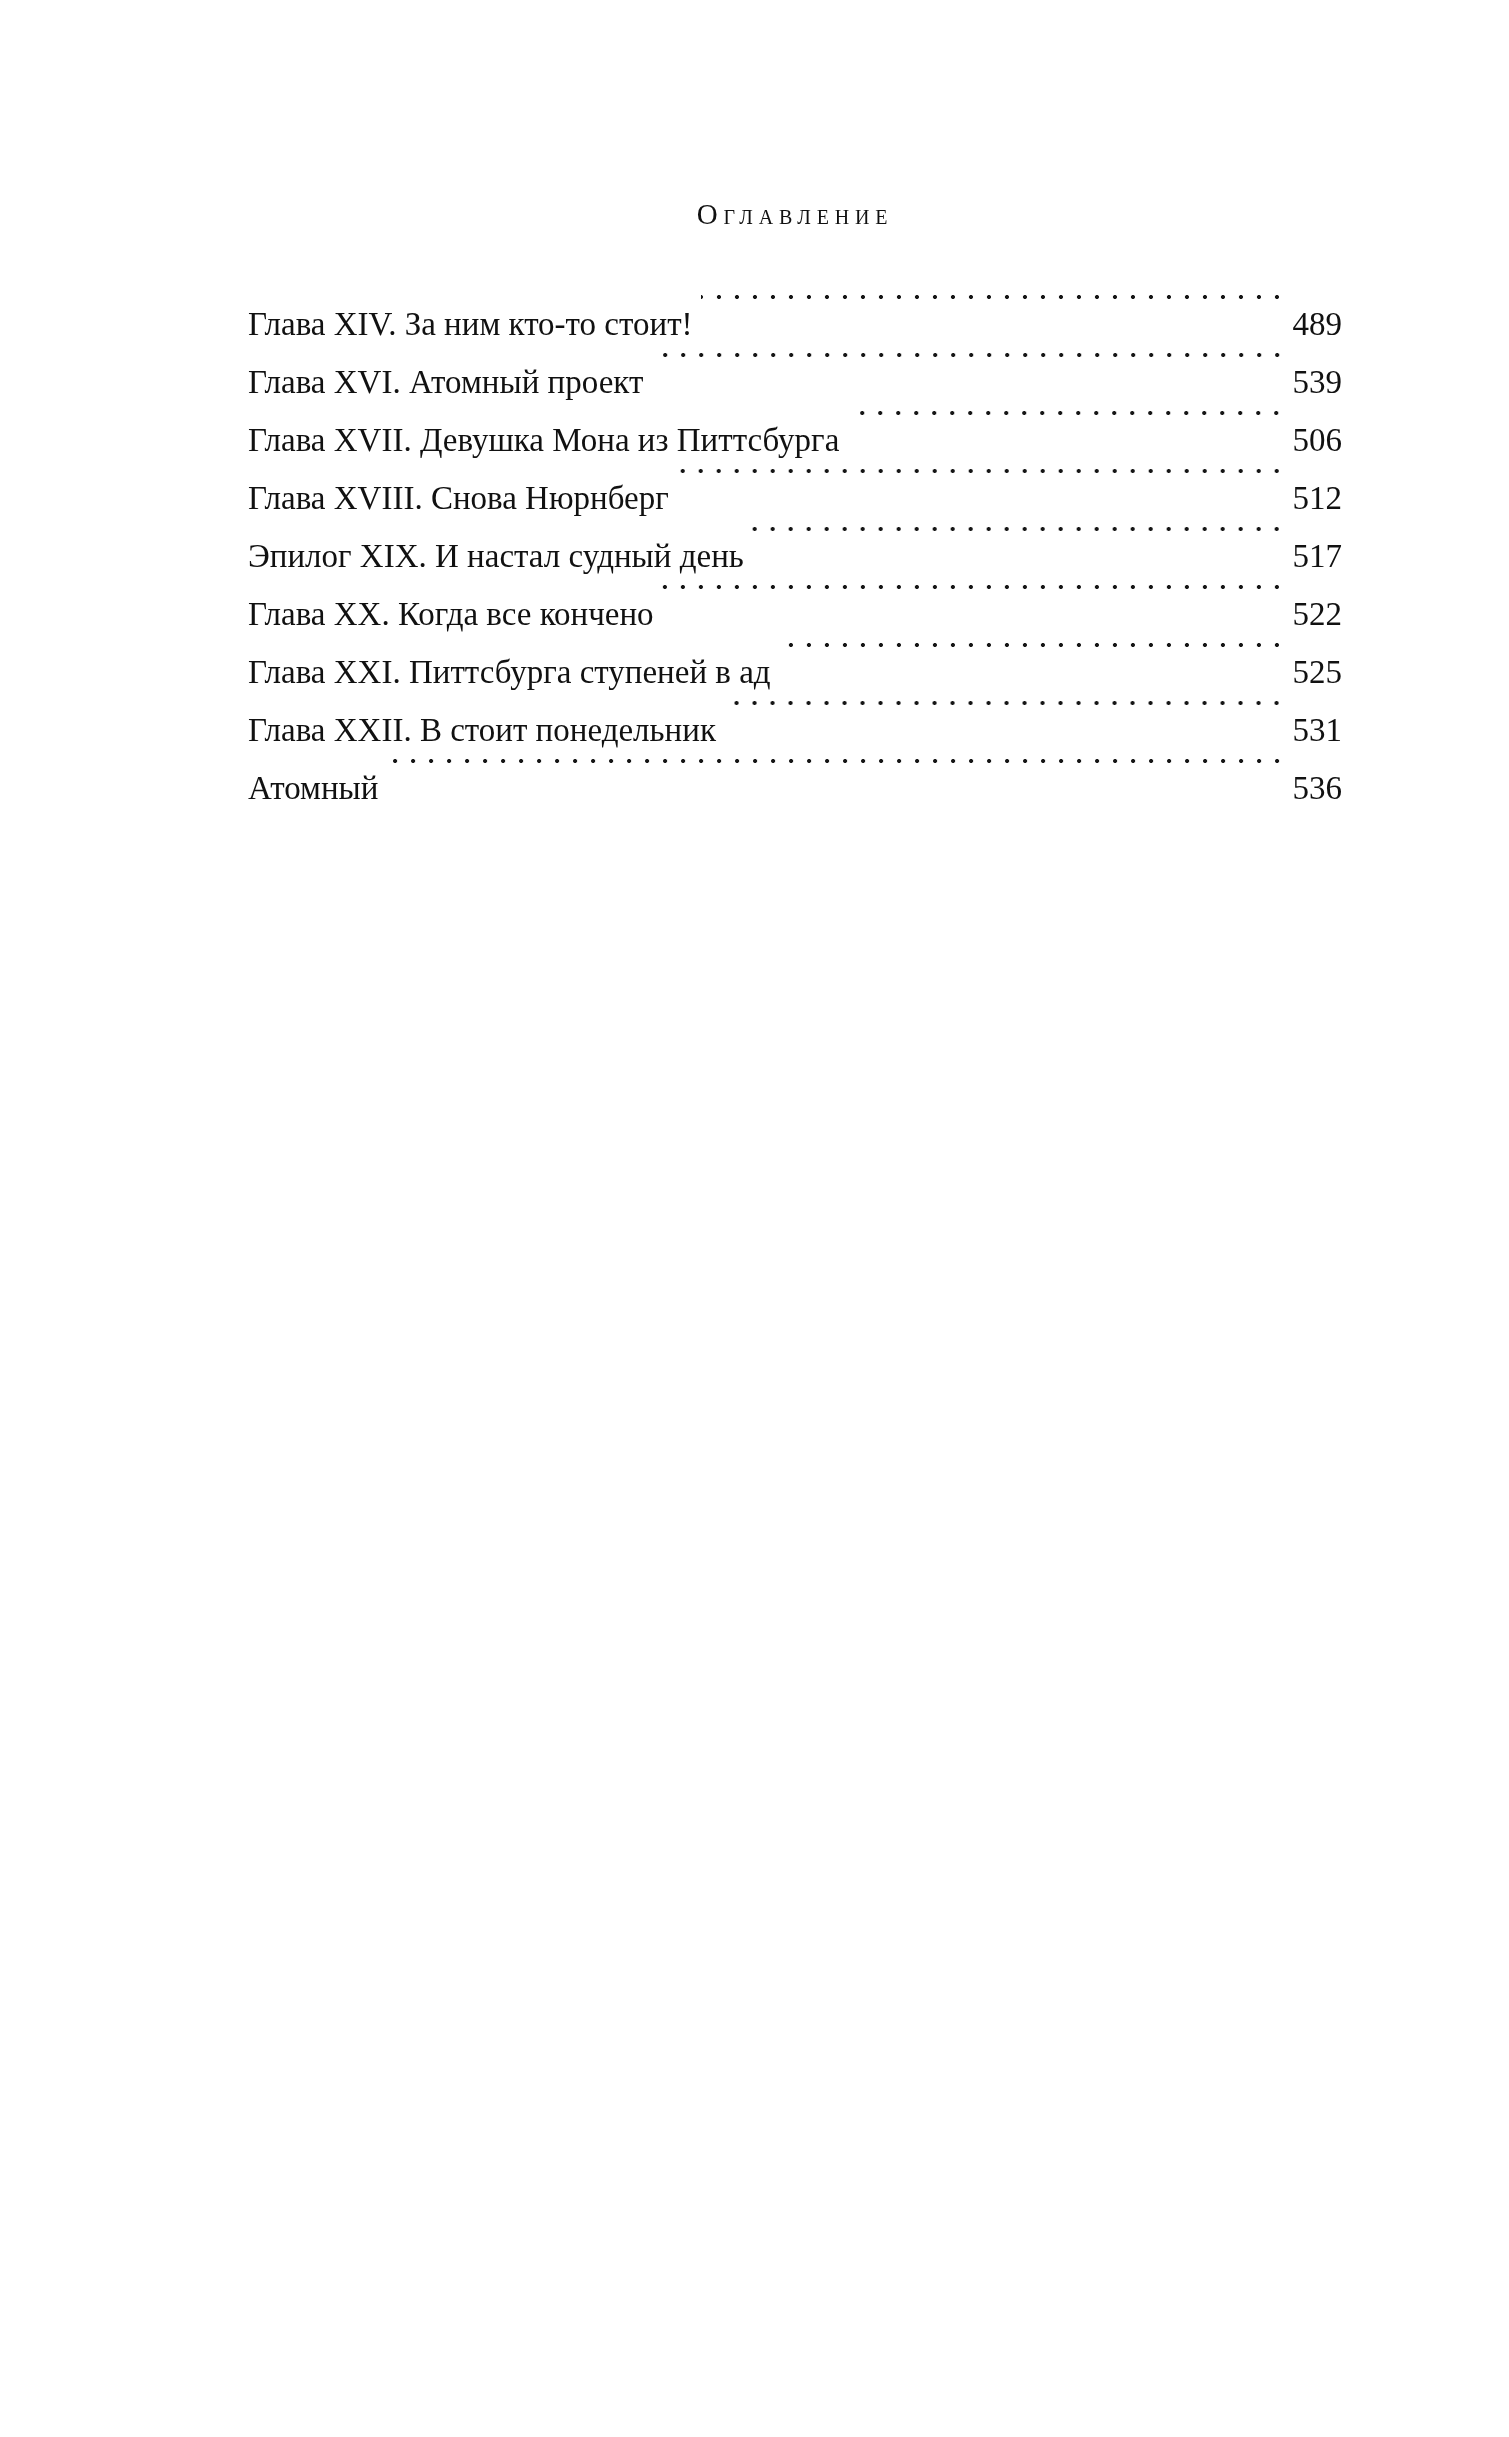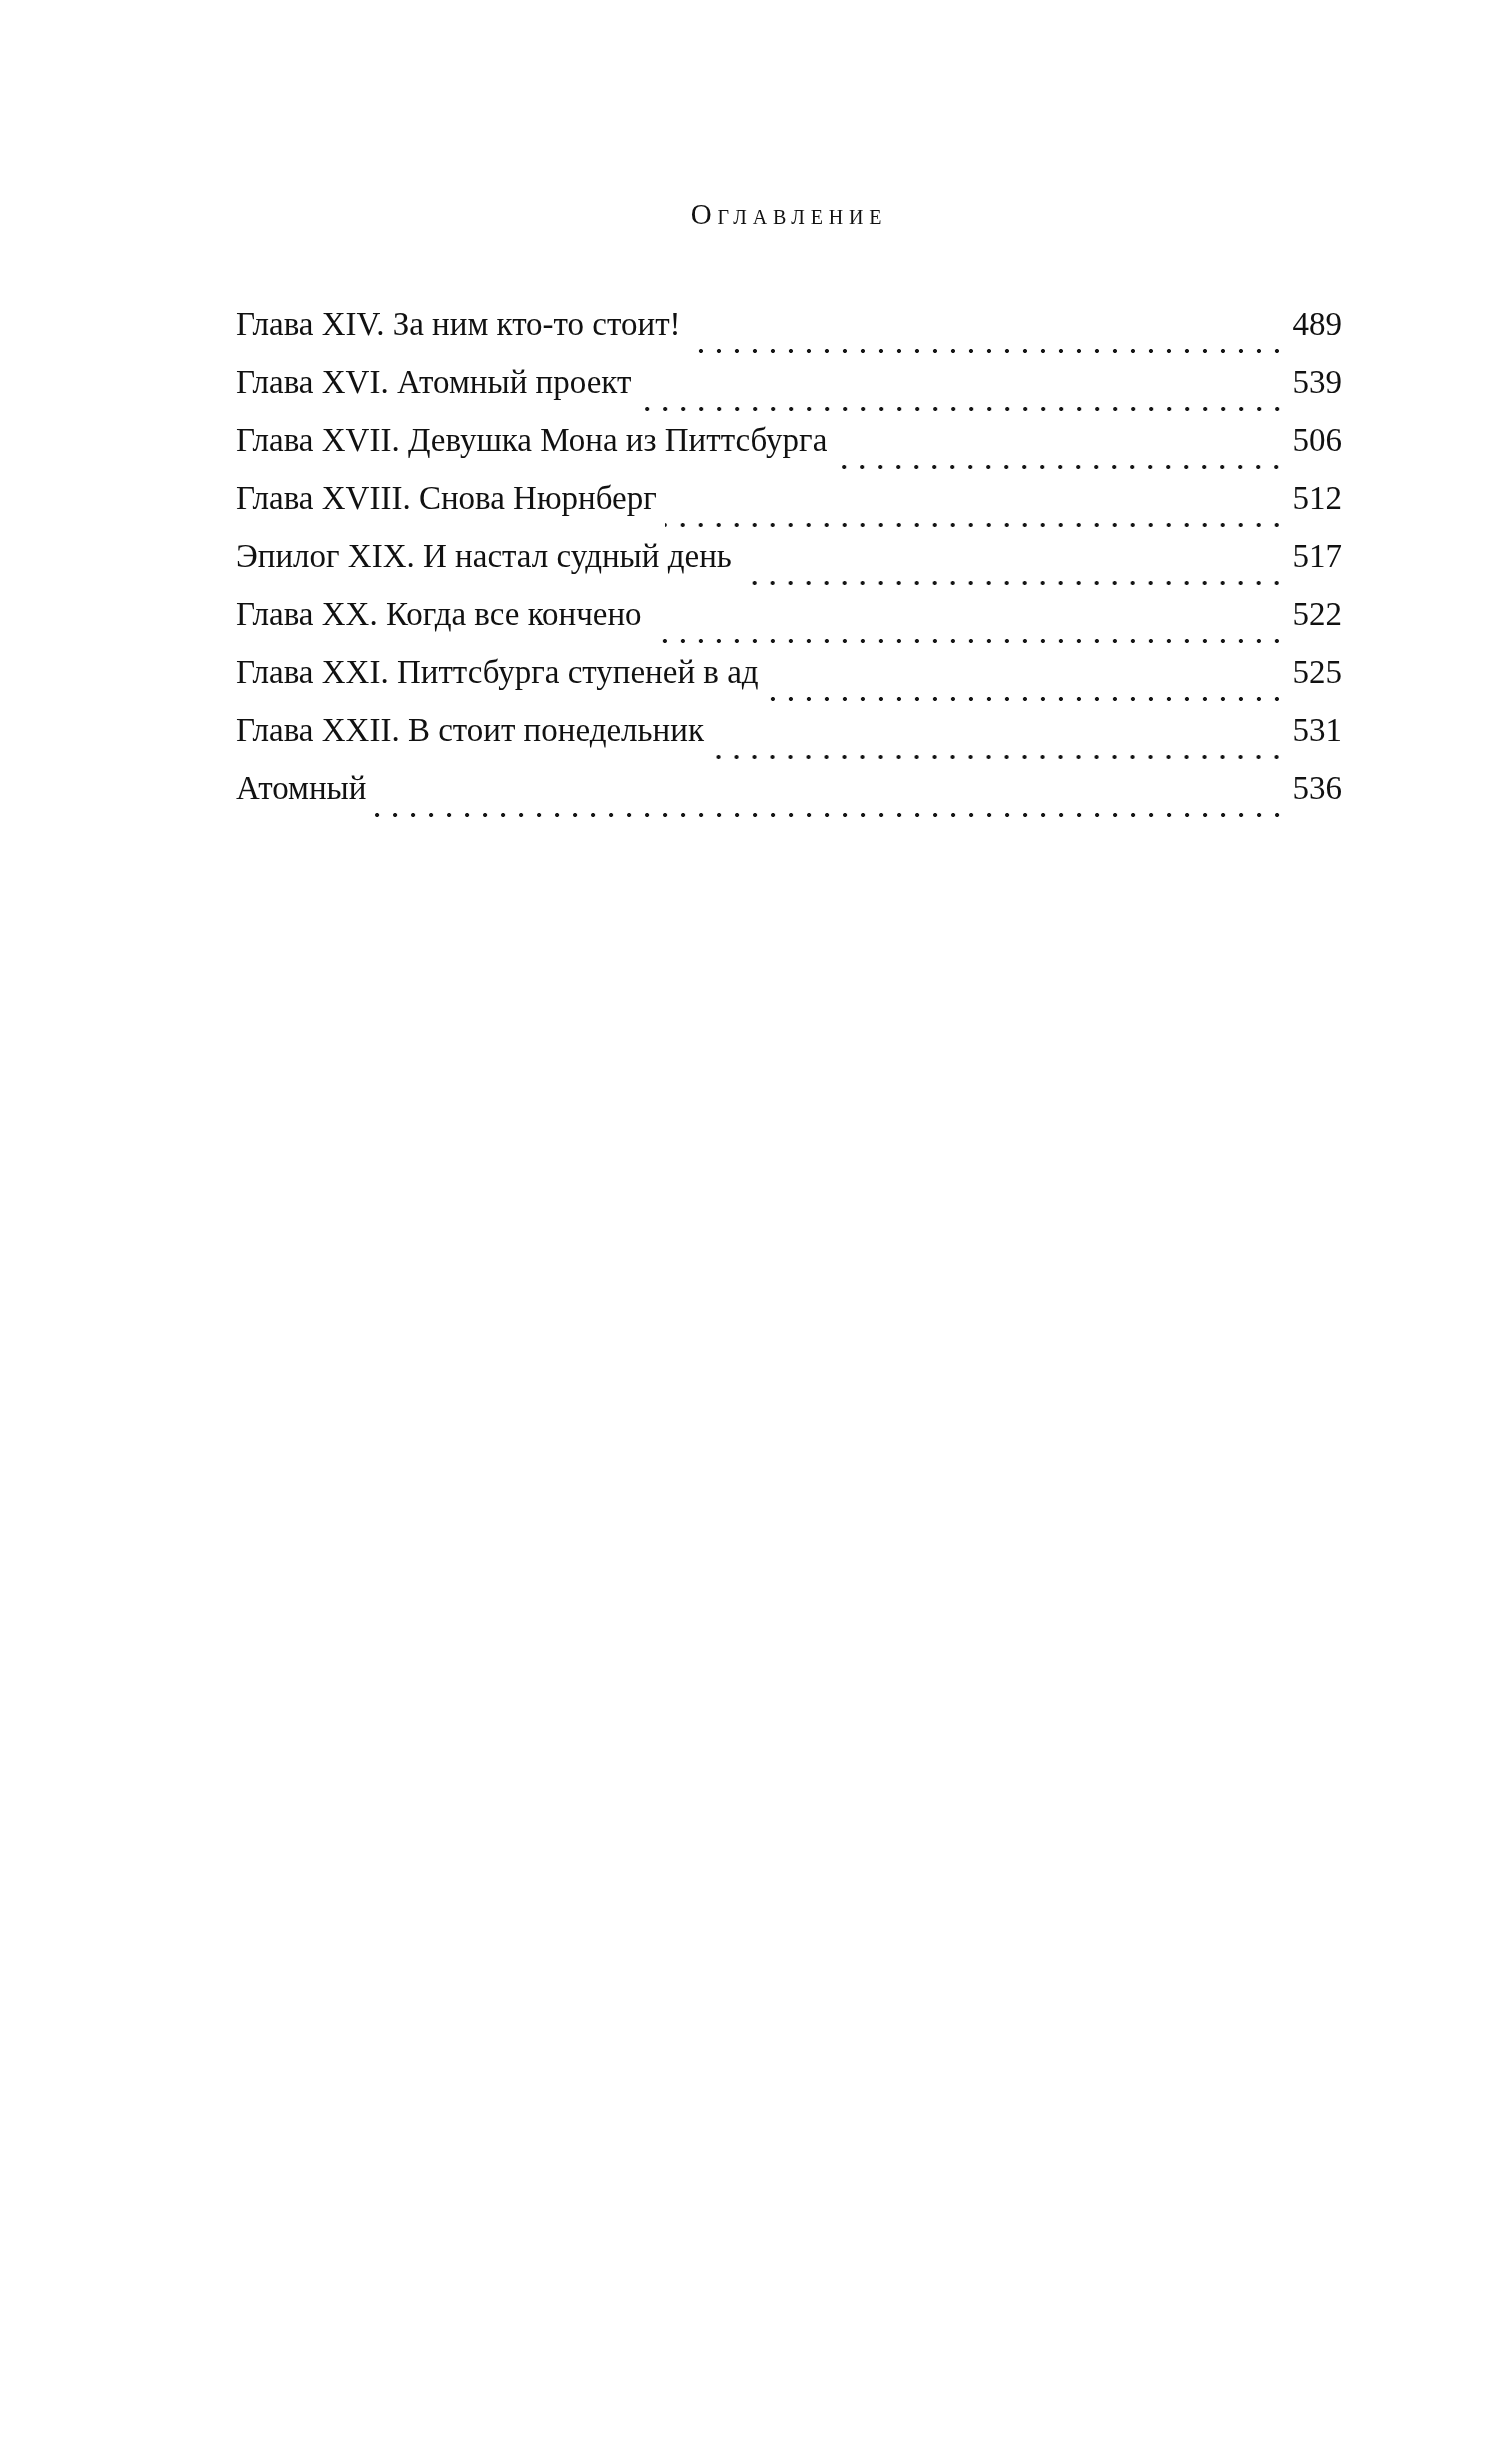--- a/index.html
+++ b/index.html
@@ -10,39 +10,39 @@
     position: relative;
     width: 1509px;
     height: 2438px;
     background: #ffffff;
     color: #111111;
     font-family: "Liberation Serif", "DejaVu Serif", serif;
     overflow: hidden;
   }
   .content {
     position: absolute;
-    left: 236px;
+    left: 248px;
     right: 167px;
     top: 198px;
   }
   .doc-title {
     text-align: center;
     font-size: 29px;
     line-height: 33px;
     font-variant: small-caps;
     letter-spacing: 0.20em;
     font-weight: 400;
     white-space: nowrap;
   }
   .toc {
     margin-top: 64px;
   }
   .toc-row {
     display: flex;
-    align-items: flex-end;
+    align-items: flex-start;
     font-size: 33px;
     line-height: 58px;
     white-space: nowrap;
   }
   .toc-label {
     flex: 0 0 auto;
   }
   .toc-leader {
     flex: 1 1 auto;
     height: 4.1px;

